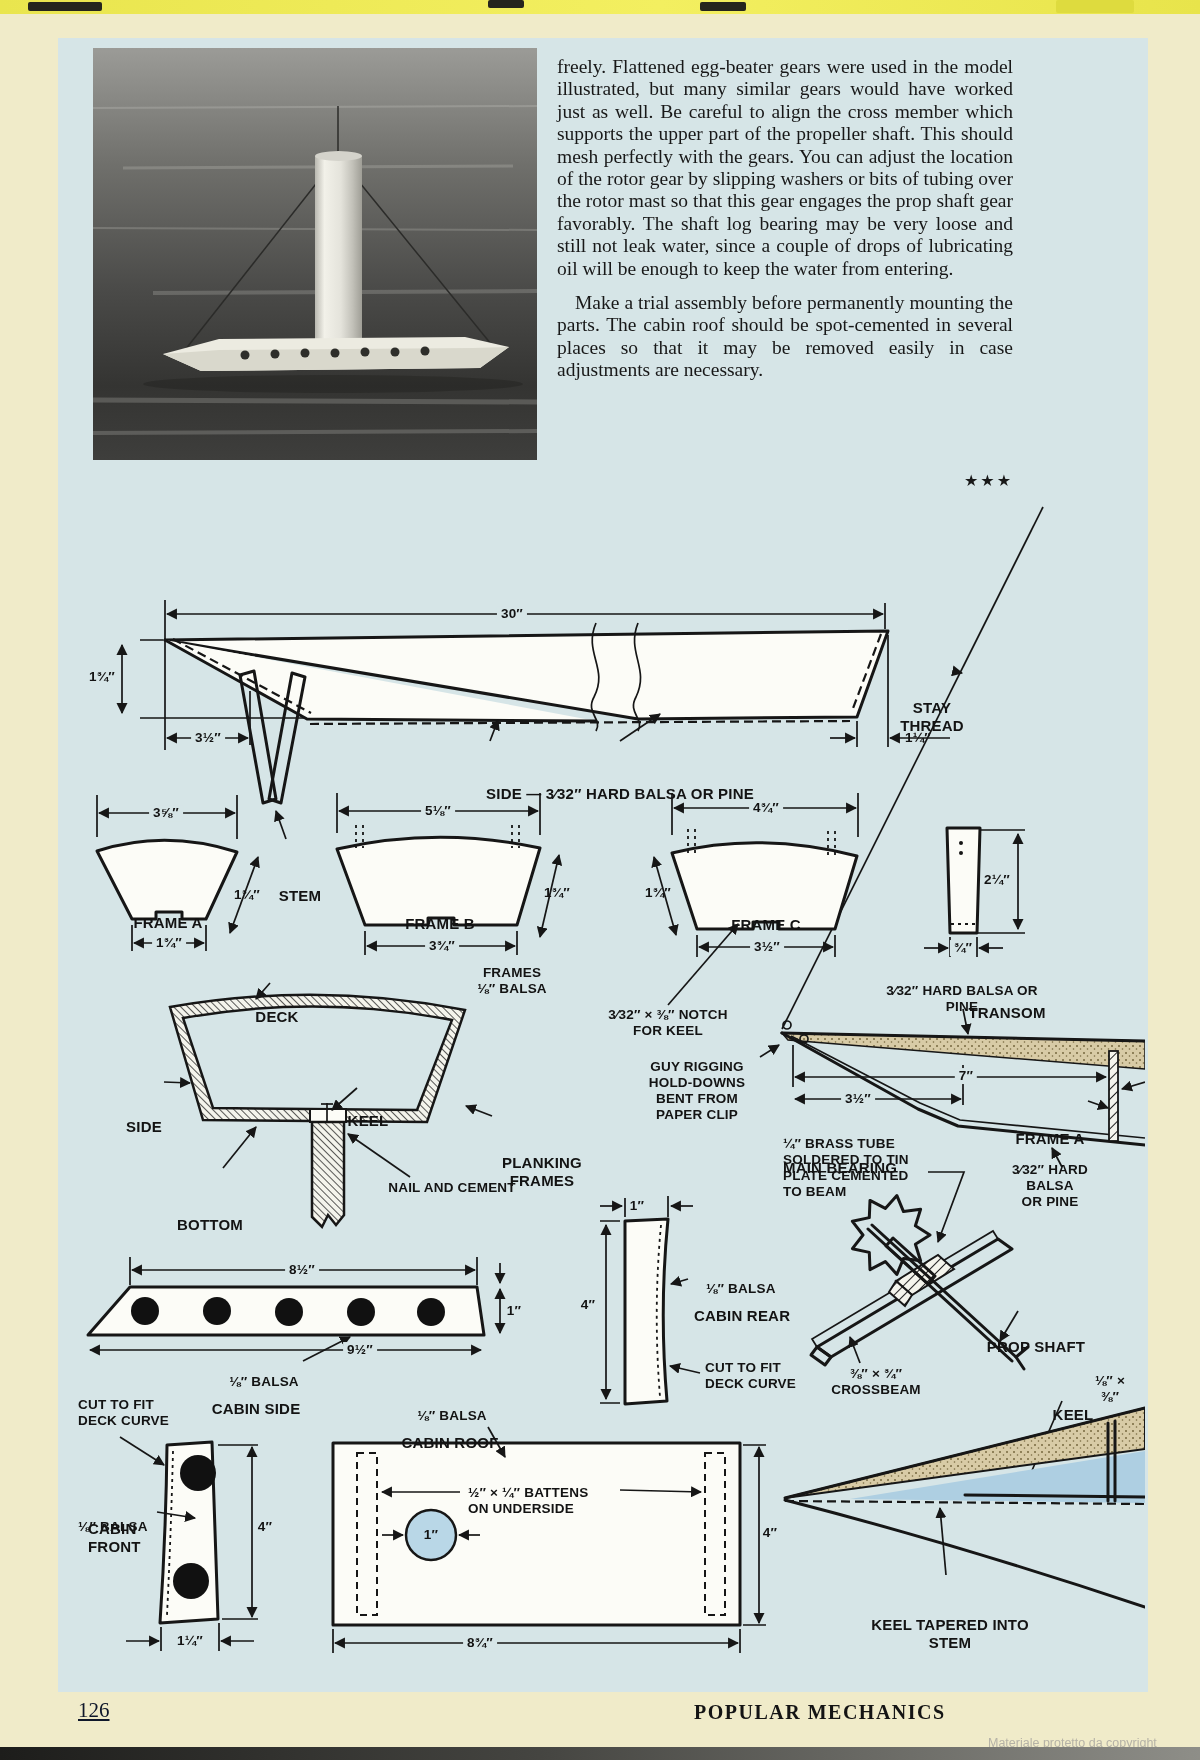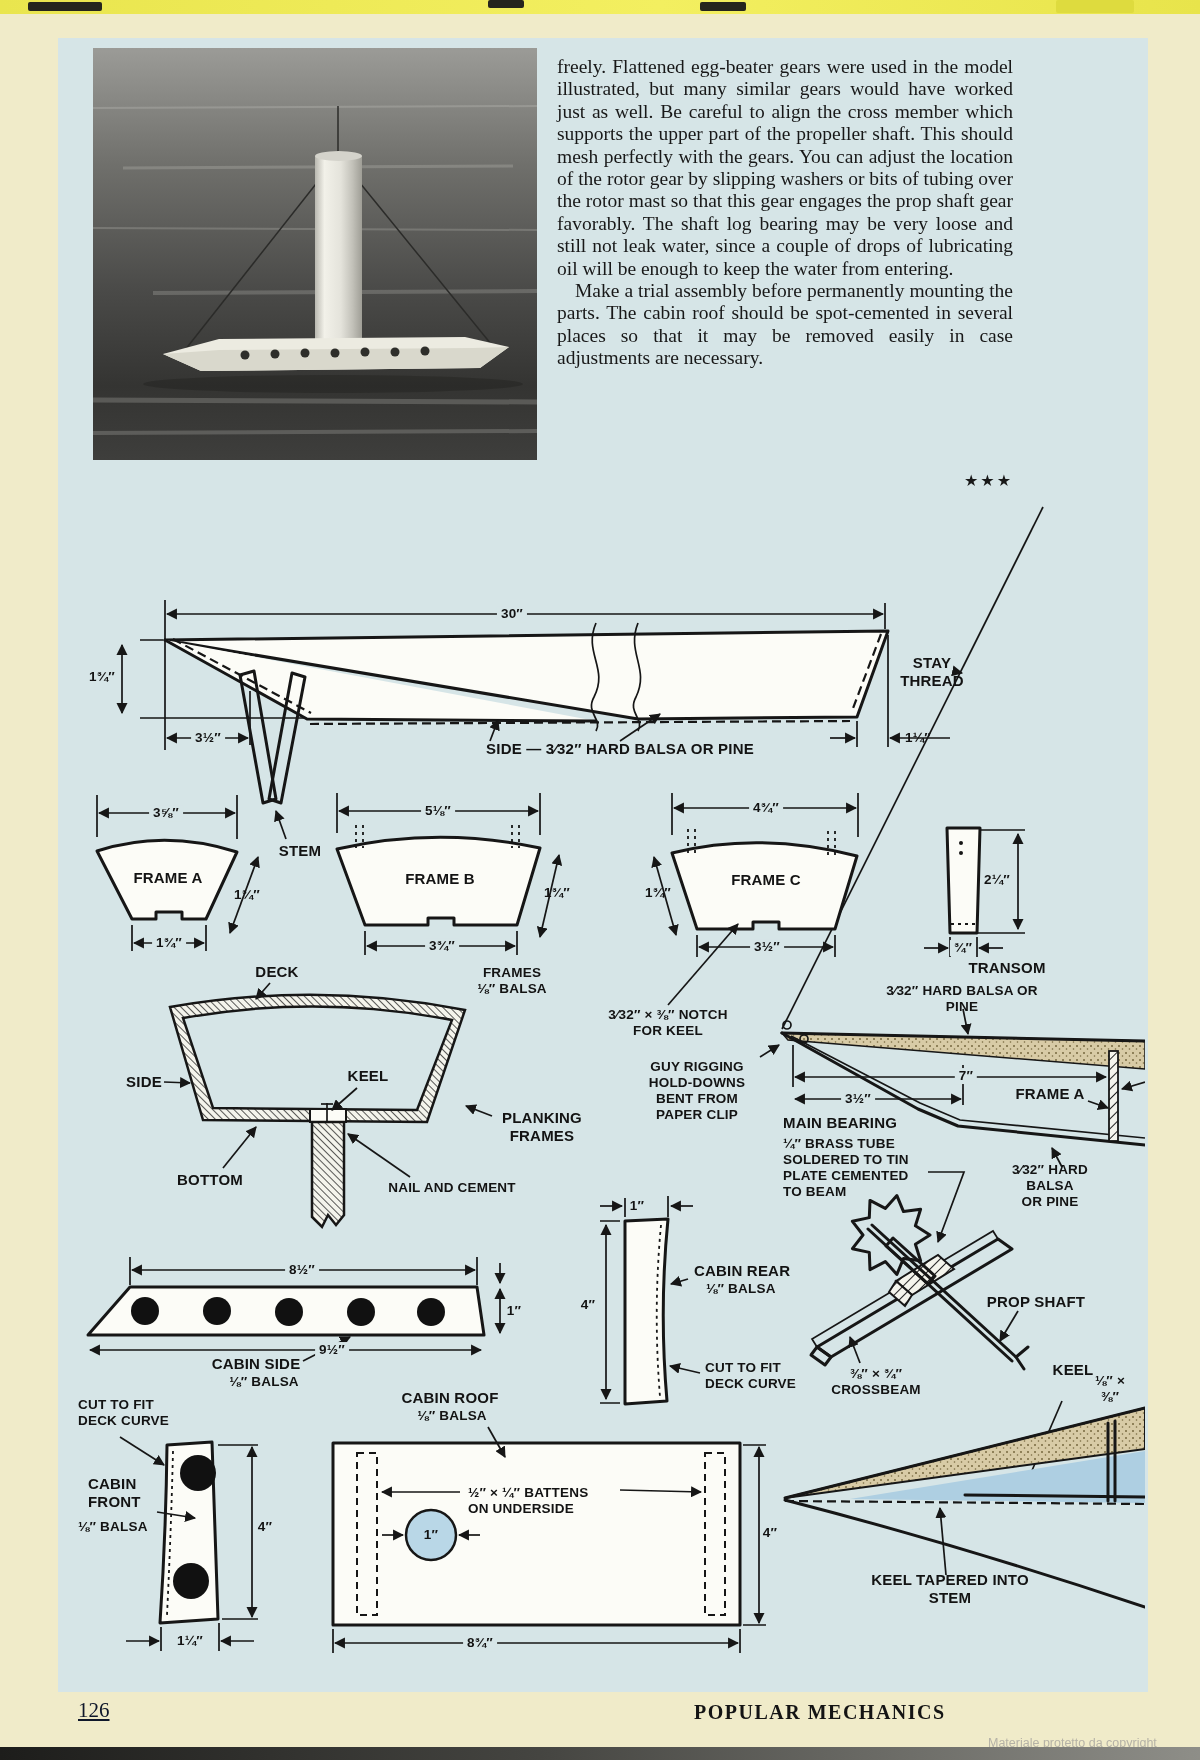--- a/index.html
+++ b/index.html
@@ -15,29 +15,29 @@
   .photo{position:absolute;left:93px;top:48px;width:444px;height:412px;overflow:hidden;}
   
   .caption{position:absolute;left:95px;top:468px;width:446px;margin:0;
            font:600 16.5px/22.5px "Liberation Sans",sans-serif;color:#20242a;text-align:justify;}
   .caption b{font-weight:800;}
   
   .article{position:absolute;left:557px;top:56px;width:456px;height:436px;
            font-family:"Liberation Serif",serif;font-size:19.5px;line-height:22.4px;
            color:#181818;text-align:justify;}
   .article p{margin:0;}
-  .article p.p2{text-indent:18px;}
+  .article p.p2{text-indent:18px;margin-top:12px;}
   .stars{position:absolute;right:0;bottom:0;font-size:16px;color:#181818;letter-spacing:2px;}
   
   .diagram{position:absolute;left:60px;top:505px;width:1085px;height:1190px;}
   .diagram svg{position:absolute;left:0;top:0;}
   .lbl{position:absolute;transform:translate(-50%,-50%);
        font:700 13.5px/1.18 "Liberation Sans",sans-serif;color:#131313;
        text-align:center;white-space:pre-line;letter-spacing:.2px;}
-  .lbl.big{font-size:15px;font-weight:800;}
+  .lbl.big{font-size:15px;font-weight:800;margin-top:45px;}
   .lbl.bg{background:#d6e5e7;padding:0 4px;}
   .lbl.la{transform:translate(0,-50%);text-align:left;}
   
   .o{stroke:#161616;stroke-width:3;fill:none;stroke-linejoin:round;stroke-linecap:round;}
   .t{stroke:#161616;stroke-width:1.7;fill:none;}
   .dim{stroke:#161616;stroke-width:1.7;fill:none;}
   .dash{stroke:#161616;stroke-width:2.2;fill:none;stroke-dasharray:9 5;}
   .dash2{stroke:#161616;stroke-width:1.8;fill:none;stroke-dasharray:3 4;}
   .dashb{stroke:#161616;stroke-width:2;fill:none;stroke-dasharray:7 5;}
   .w{fill:#fcfcf7;}
@@ -378,21 +378,21 @@
 PLATE CEMENTED
 TO BEAM</div>
     <div class="lbl big" style="left:976px;top:797px">PROP SHAFT</div>
     <div class="lbl" style="left:816px;top:877px">⅜″ × ¾″
 CROSSBEAM</div>
     <div class="lbl big" style="left:1013px;top:865px">KEEL</div>
     <div class="lbl" style="left:1050px;top:884px">⅛″ × ⅜″</div>
     <div class="lbl big" style="left:890px;top:1084px">KEEL TAPERED INTO STEM</div>
     <div class="lbl bg" style="left:242px;top:765px">8½″</div>
     <div class="lbl" style="left:454px;top:806px">1″</div>
-    <div class="lbl bg" style="left:272px;top:845px">9½″</div>
+    <div class="lbl bg" style="left:300px;top:845px">9½″</div>
     <div class="lbl big" style="left:196px;top:859px">CABIN SIDE</div>
     <div class="lbl" style="left:204px;top:877px">⅛″ BALSA</div>
     <div class="lbl la" style="left:18px;top:908px">CUT TO FIT
 DECK CURVE</div>
     <div class="lbl la big" style="left:28px;top:988px">CABIN
 FRONT</div>
     <div class="lbl la" style="left:18px;top:1022px">⅛″ BALSA</div>
     <div class="lbl" style="left:205px;top:1022px">4″</div>
     <div class="lbl bg" style="left:130px;top:1136px">1¼″</div>
     <div class="lbl big" style="left:390px;top:893px">CABIN ROOF</div>

